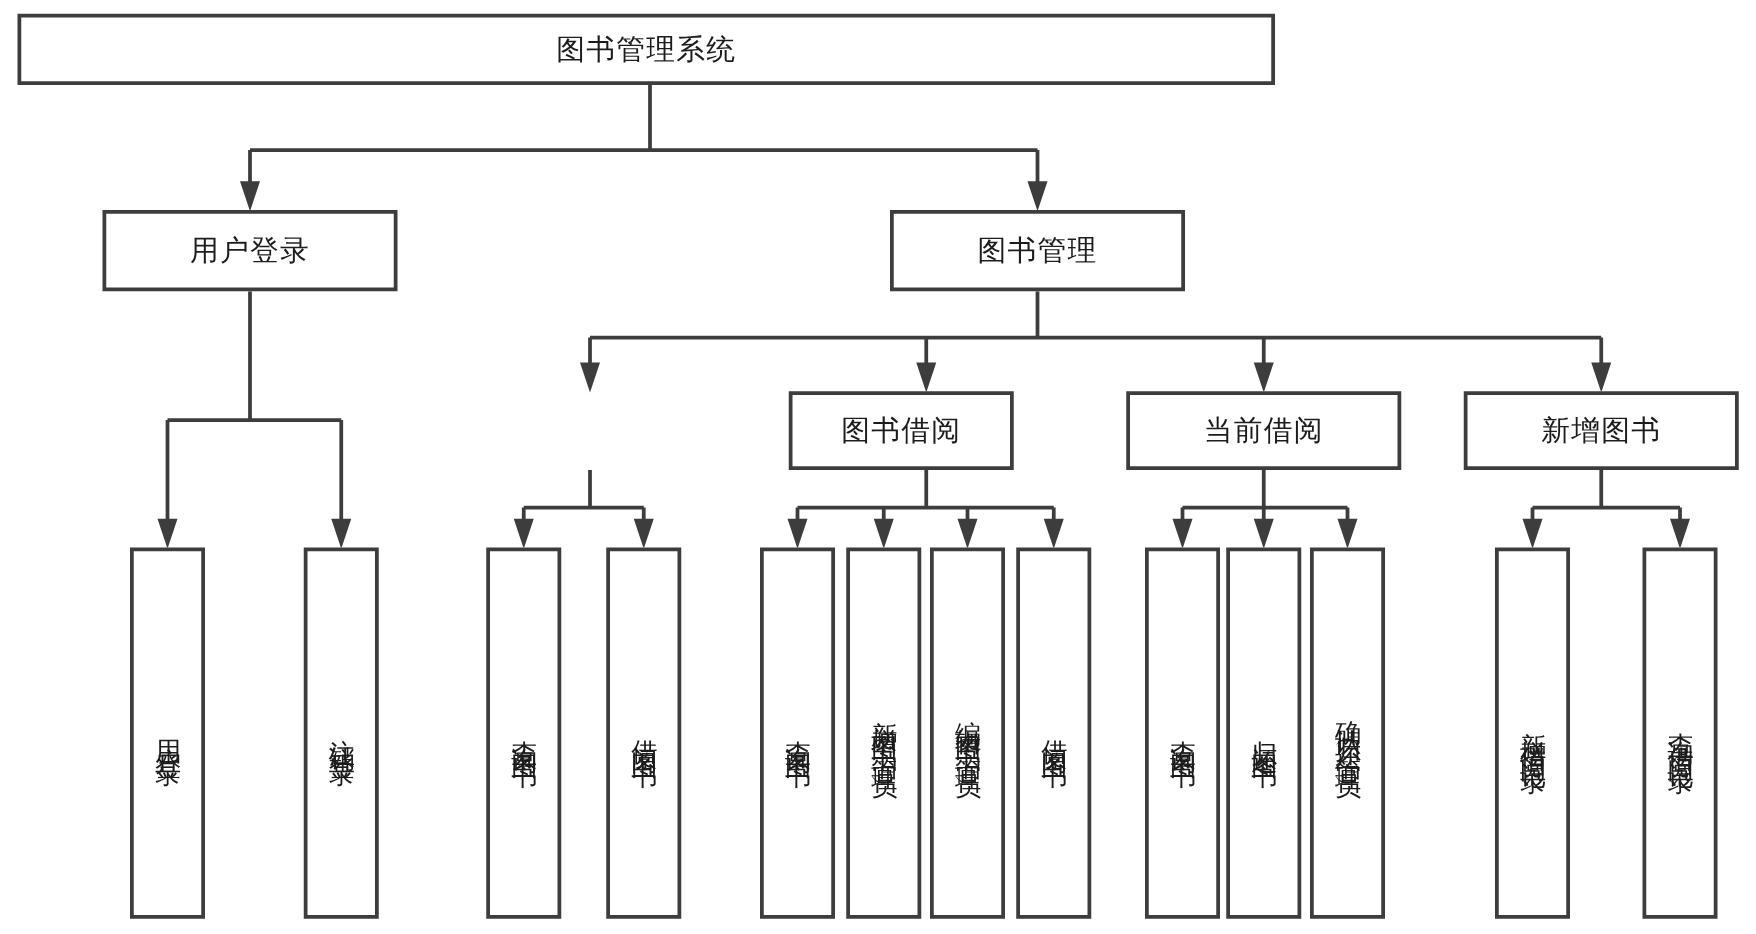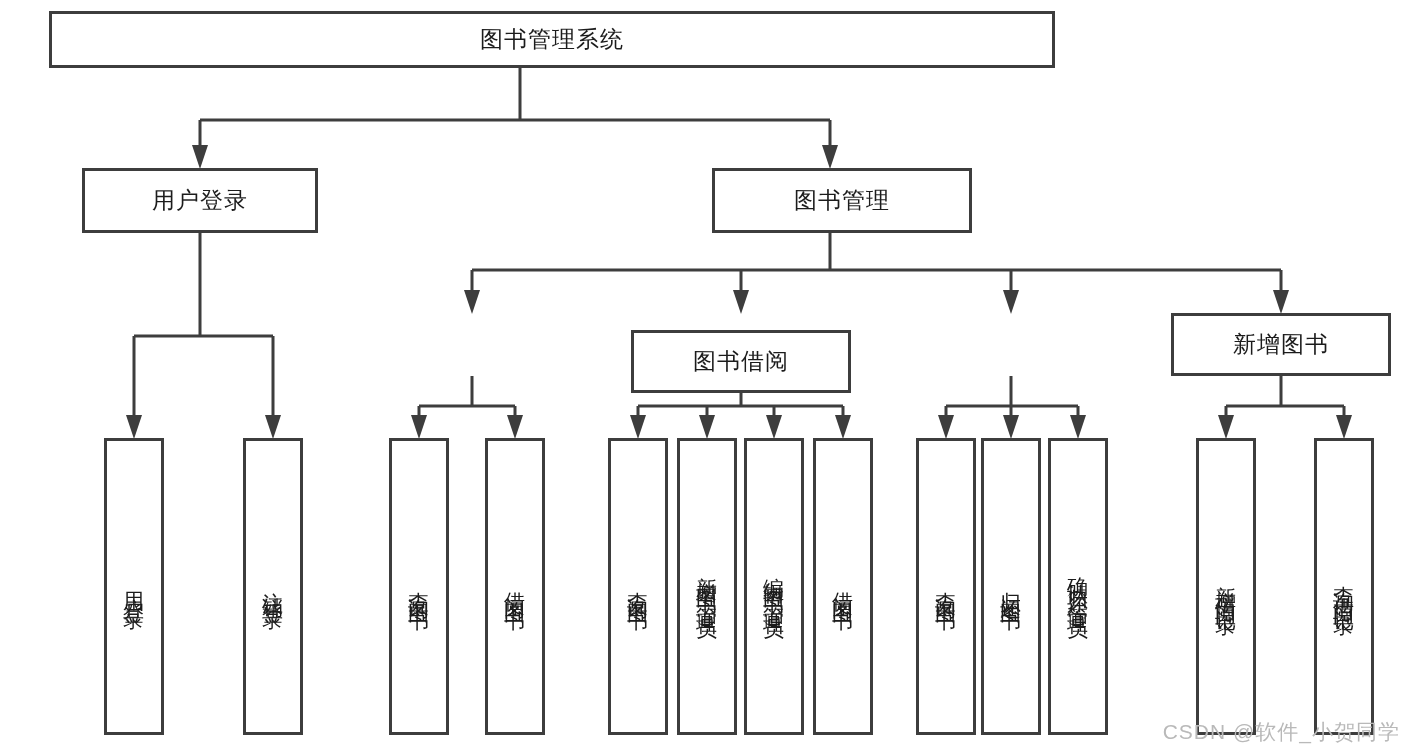--- a/index.html
+++ b/index.html
@@ -87,41 +87,41 @@
       <polygon points="766,415 782,415 774,439"></polygon>
       <polygon points="835,415 851,415 843,439"></polygon>
       <polygon points="938,415 954,415 946,439"></polygon>
       <polygon points="1003,415 1019,415 1011,439"></polygon>
       <polygon points="1070,415 1086,415 1078,439"></polygon>
       <polygon points="1218,415 1234,415 1226,439"></polygon>
       <polygon points="1336,415 1352,415 1344,439"></polygon>
     </g>
   </svg>
 
-  <div class="box" style="left:14px; top:11px; width:1006px; height:57px;margin-left:35px;">图书管理系统</div>
+  <div class="box" style="left:14px; top:11px; width:1006px; height:57px;">图书管理系统</div>
 
   <div class="box" style="left:82px; top:168px; width:236px; height:65px;">用户登录</div>
-  <div class="box" style="left:712px; top:168px; width:260px; height:65px;">图书管理</div>
+  <div class="box" style="left:712px; top:168px; width:236px; height:65px;">图书管理</div>
 
-  <div class="box" style="left:631px; top:313px; width:220px; height:63px;margin-top:17px;">图书借阅</div>
+  <div class="box" style="left:631px; top:313px; width:180px; height:63px;">图书借阅</div>
+  <div class="box" style="left:901px; top:313px; width:220px; height:63px;">当前借阅</div>
   <div class="box" style="left:1171px; top:313px; width:220px; height:63px;">新增图书</div>
 
   <div class="box vbox" style="left:104px;">用户登录</div>
   <div class="box vbox" style="left:243px;">注销登录</div>
 
   <div class="box vbox" style="left:389px;">查询图书</div>
   <div class="box vbox" style="left:485px;">借阅图书</div>
 
   <div class="box vbox" style="left:608px;">查询图书</div>
   <div class="box vbox" style="left:677px;">新增图书（管理员）</div>
   <div class="box vbox" style="left:744px;">编辑图书（管理员）</div>
   <div class="box vbox" style="left:813px;">借阅图书</div>
 
   <div class="box vbox" style="left:916px;">查询图书</div>
   <div class="box vbox" style="left:981px;">归还图书</div>
   <div class="box vbox" style="left:1048px;">确认归还（管理员）</div>
 
   <div class="box vbox" style="left:1196px;">新增借阅记录</div>
   <div class="box vbox" style="left:1314px;">查询借阅记录</div>
 
-  <div class="watermark">CSDN @软件_小贺同学</div>
 
 </div>
 
 </body></html>

